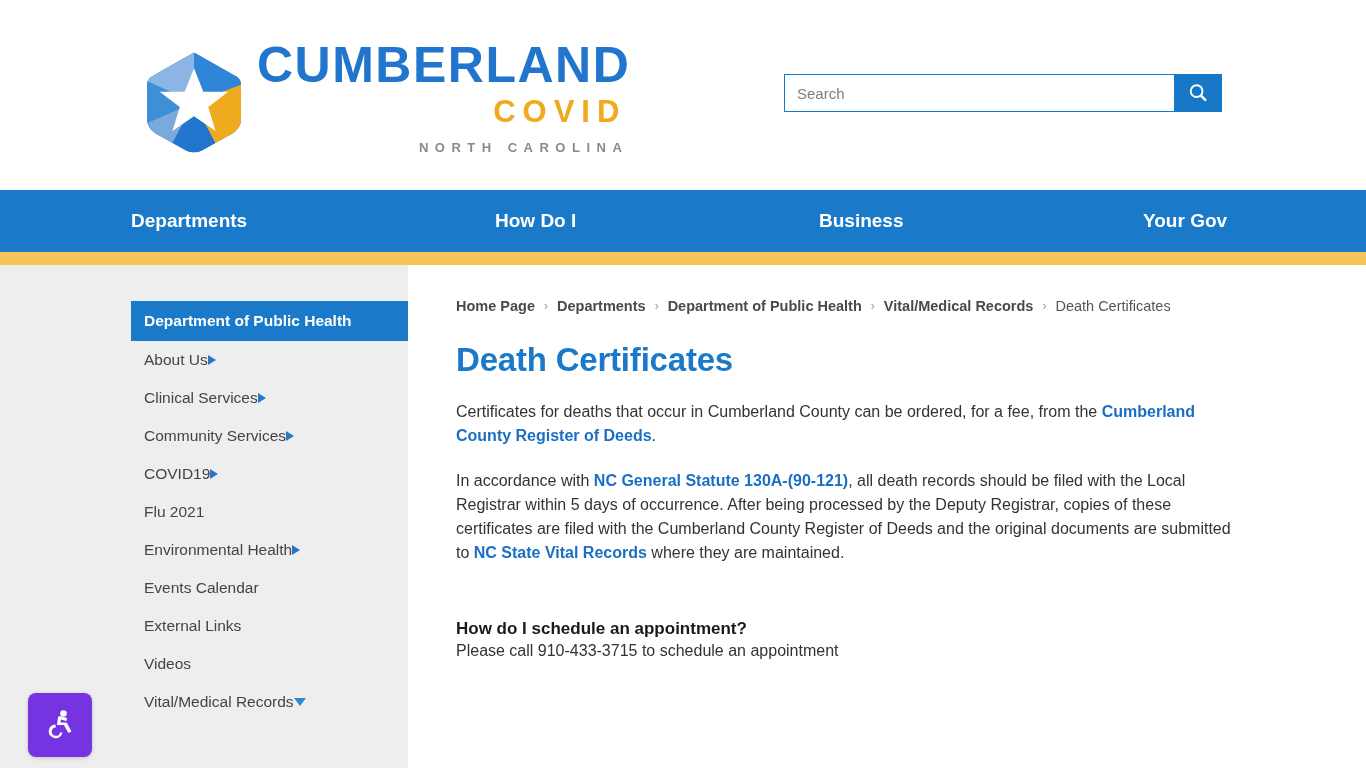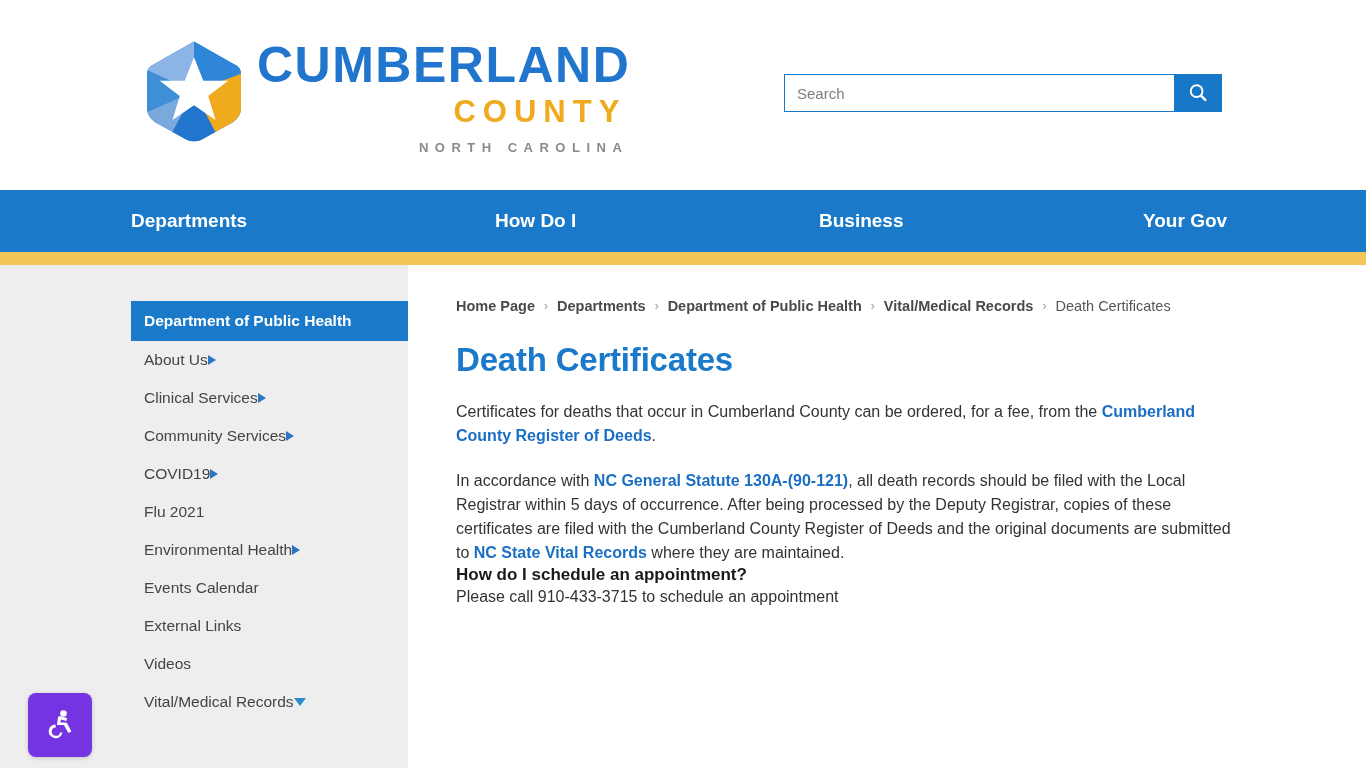--- a/index.html
+++ b/index.html
@@ -22,21 +22,21 @@
     height: 190px;
     background: #ffffff;
     position: relative;
   }
 
   .logo-block {
     position: absolute;
     left: 145px;
     top: 28px;
     display: flex;
-    align-items: center;
+    align-items: flex-end;
   }
 
   .logo-mark {
     width: 98px;
     height: 105px;
     flex: 0 0 98px;
     position: relative;
   }
 
   .logo-words {
@@ -227,20 +227,21 @@
     color: #1a6fc4;
     font-weight: bold;
     text-decoration: none;
     cursor: pointer;
   }
 
   .subheading {
     font-size: 17px;
     font-weight: bold;
     color: #1a1a1a;
+    margin-top: 54px;
   }
 
   .subpara {
     font-size: 16px;
     line-height: 24px;
     color: #333333;
     margin-top: 0;
   }
 
   
@@ -283,21 +284,21 @@
 
           <polygon points="50,53 100,30 100,106 78,106" fill="#efaa1e"></polygon>
           <polygon points="50,53 100,20 100,34" fill="#2f86d8"></polygon>
 
           <polygon fill="#ffffff" points="50,18 59.5,42 85,42 64.5,57.5 72,82 50,67 28,82 35.5,57.5 15,42 40.5,42"></polygon>
         </g>
       </svg>
     </div>
     <div class="logo-words">
       <div class="logo-cumberland">CUMBERLAND</div>
-      <div class="logo-county">COUNTY</div>
+      <div class="logo-county">COVID</div>
       <div class="logo-state">NORTH CAROLINA</div>
     </div>
   </div>
 
   <div class="search-wrap">
     <input class="search-input" type="text" placeholder="Search" style="">
     <button class="search-button">
       <svg width="22" height="22" viewBox="0 0 24 24" fill="none">
         <circle cx="10.5" cy="10" r="6.4" stroke="#ffffff" stroke-width="2.1"></circle>
         <line x1="15.2" y1="14.8" x2="20" y2="19.6" stroke="#ffffff" stroke-width="2.6" stroke-linecap="round"></line>

